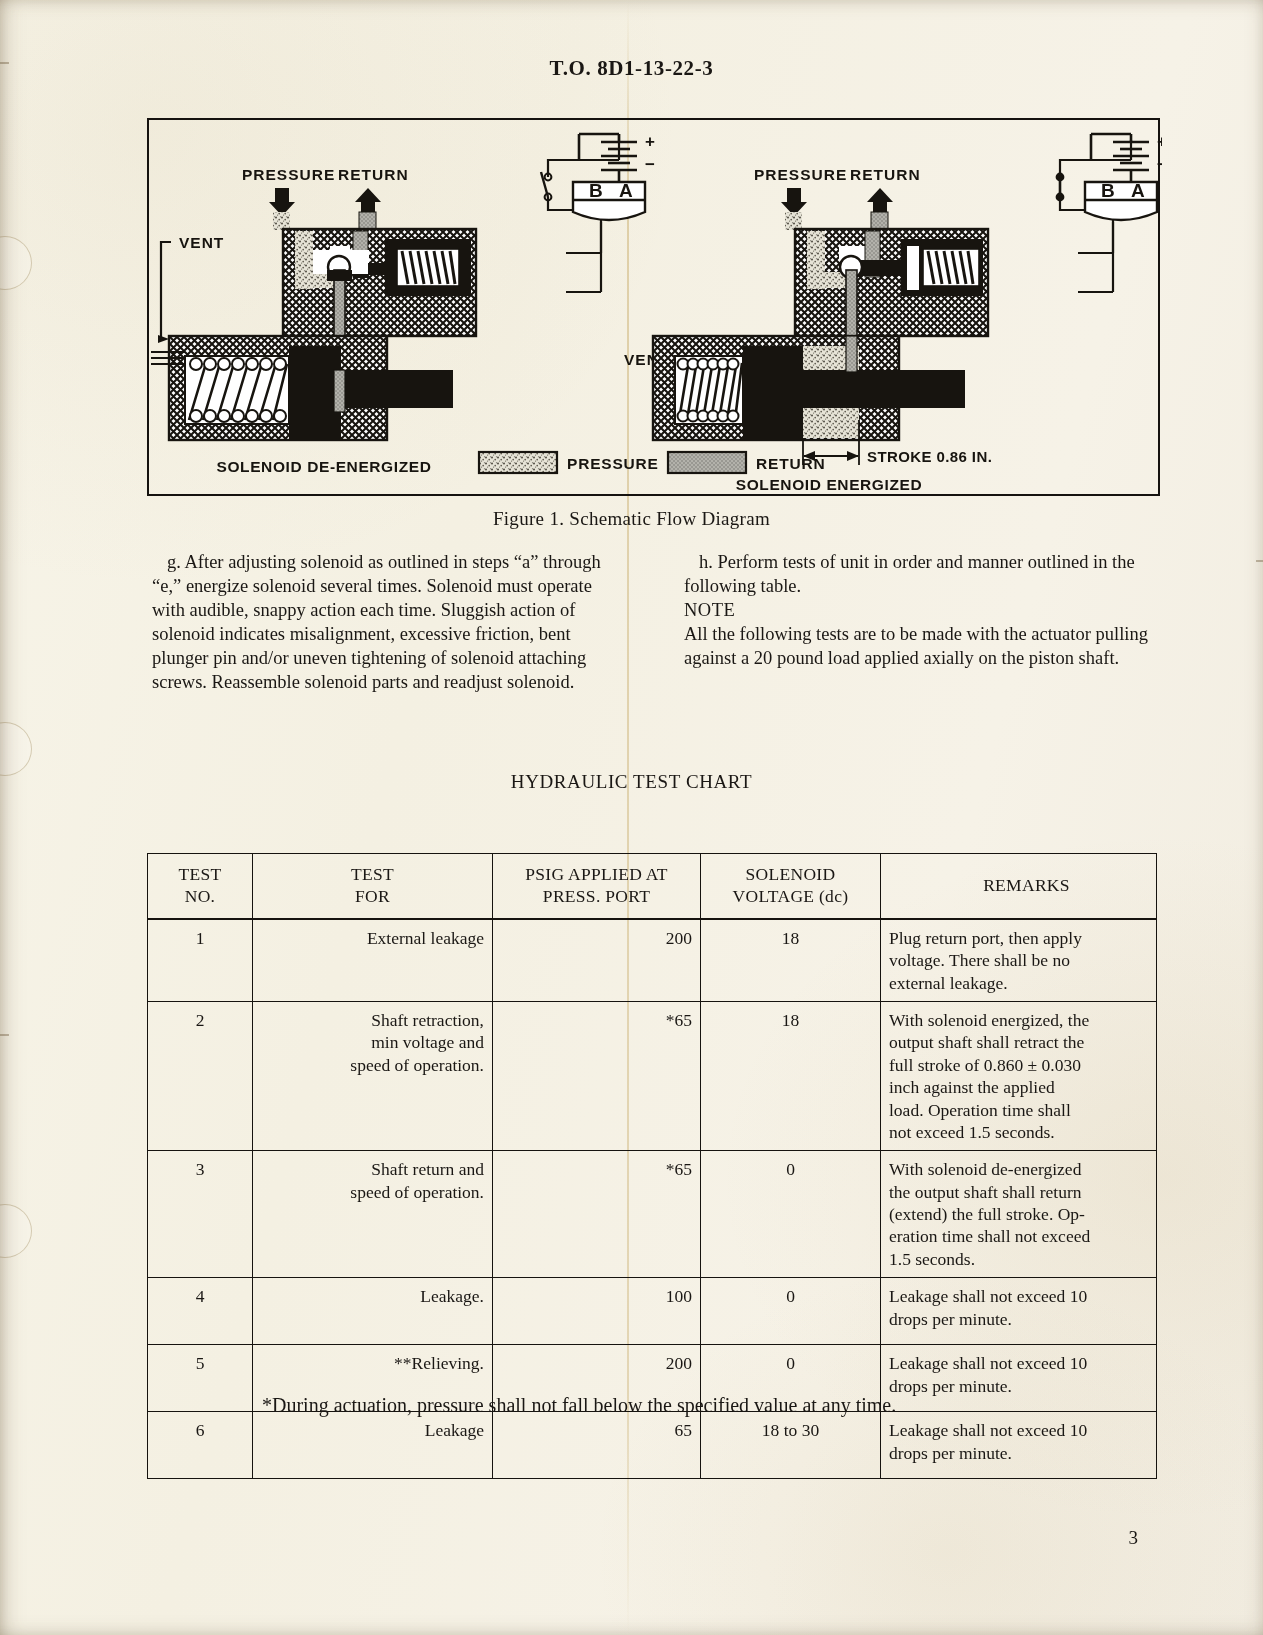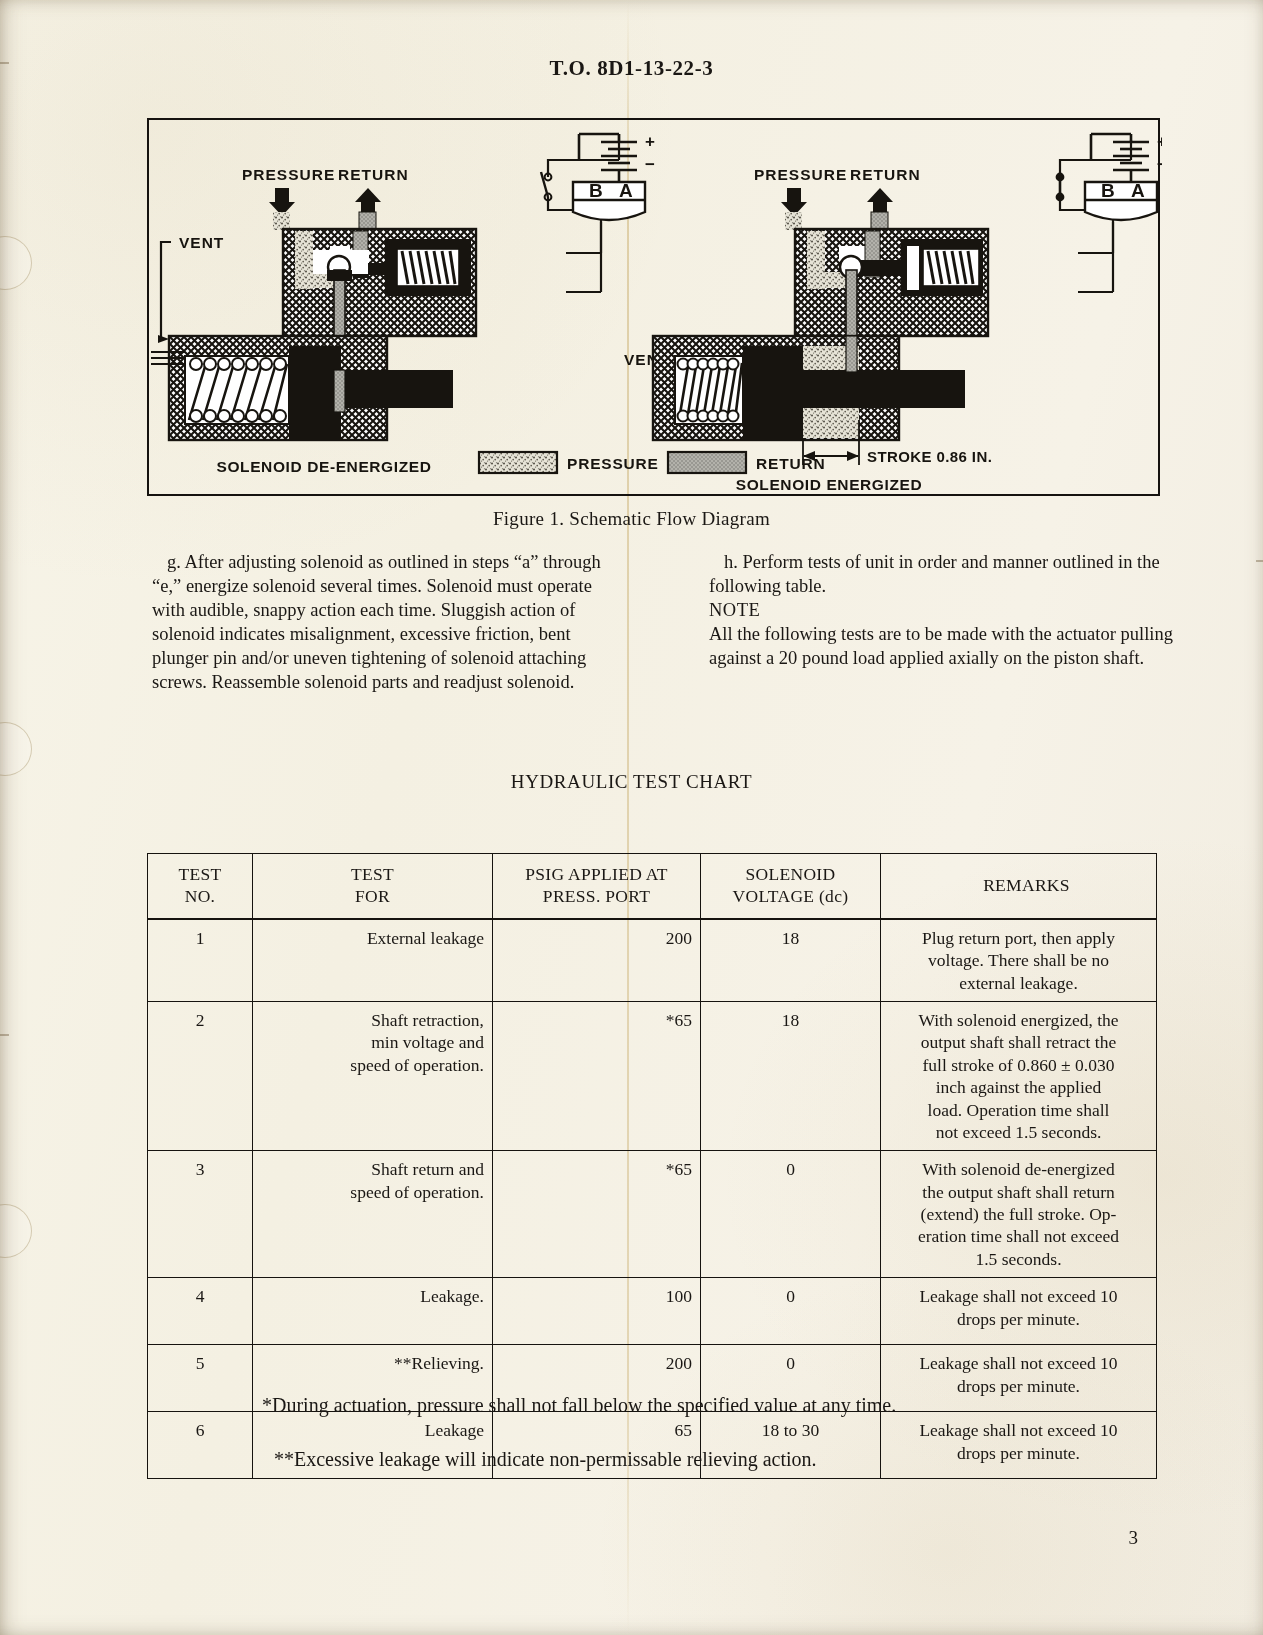--- a/index.html
+++ b/index.html
@@ -93,21 +93,21 @@
   }
 
   
   .col {
     position: absolute;
     font-size: 18.5px;
     line-height: 1.30;
     text-align: left;
   }
   .col-left  { left: 152px; top: 550px; width: 470px; }
-  .col-right { left: 684px; top: 550px; width: 475px; margin-left: 25px; }
+  .col-right { left: 684px; top: 550px; width: 475px; }
   .col p { margin: 0; }
   .indent { text-indent: 15px; }
   .note-head {
     margin: 22px 0 20px 0;
     font-size: 18.5px;
     letter-spacing: 0.5px;
   }
   .note-body {
     margin-left: 26px;
     margin-right: 4px;
@@ -144,21 +144,21 @@
     vertical-align: middle;
     padding: 9px 6px 10px 6px;
     letter-spacing: 0.3px;
   }
   table.hyd thead tr th { border-bottom-width: 2.5px; }
   table.hyd tbody tr td { border-top-width: 1.8px; }
   .c-no      { width: 92px;  text-align: center; }
   .c-for     { width: 227px; text-align: right; padding-left: 26px; }
   .c-psig    { width: 195px; text-align: right; }
   .c-volt    { width: 167px; text-align: center; }
-  .c-rem     { text-align: center; padding-left: 16px; }
+  .c-rem     { text-align: left; padding-left: 16px; }
   .rowpad-1 td { height: 62px; }
   .rowpad-2 td { height: 126px; }
   .rowpad-3 td { height: 104px; }
   .rowpad-4 td { height: 52px; }
   .cellline { display: block; }
 
   
   .footnotes {
     position: absolute;
     left: 262px;
@@ -585,18 +585,17 @@
         <span class="cellline">Leakage shall not exceed 10</span>
         <span class="cellline">drops per minute.</span>
       </td>
     </tr>
 
   </tbody>
 </table>
 
 <div class="footnotes">
   <p>*During actuation, pressure shall not fall below the specified value at any time.</p>
-  <p>**Excessive leakage will indicate non-permissable relieving action.</p>
 </div>
 
 <div class="page-number">3</div>
 
 <div class="edge-shadow"></div>
 
 </body></html>

